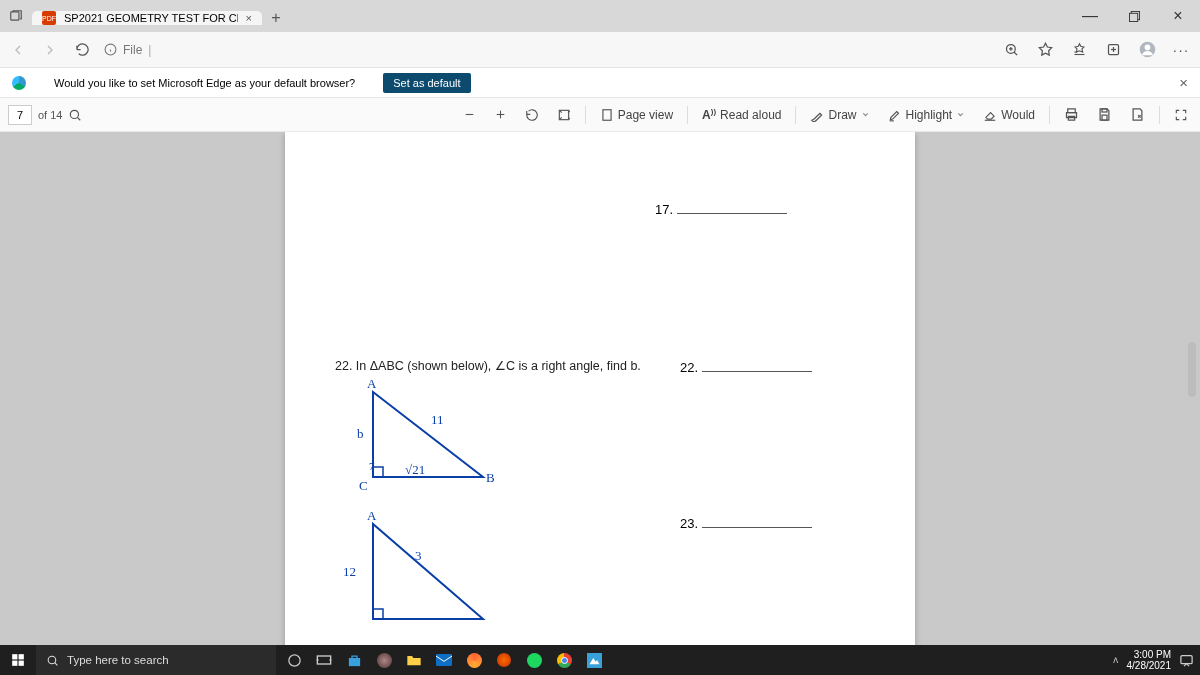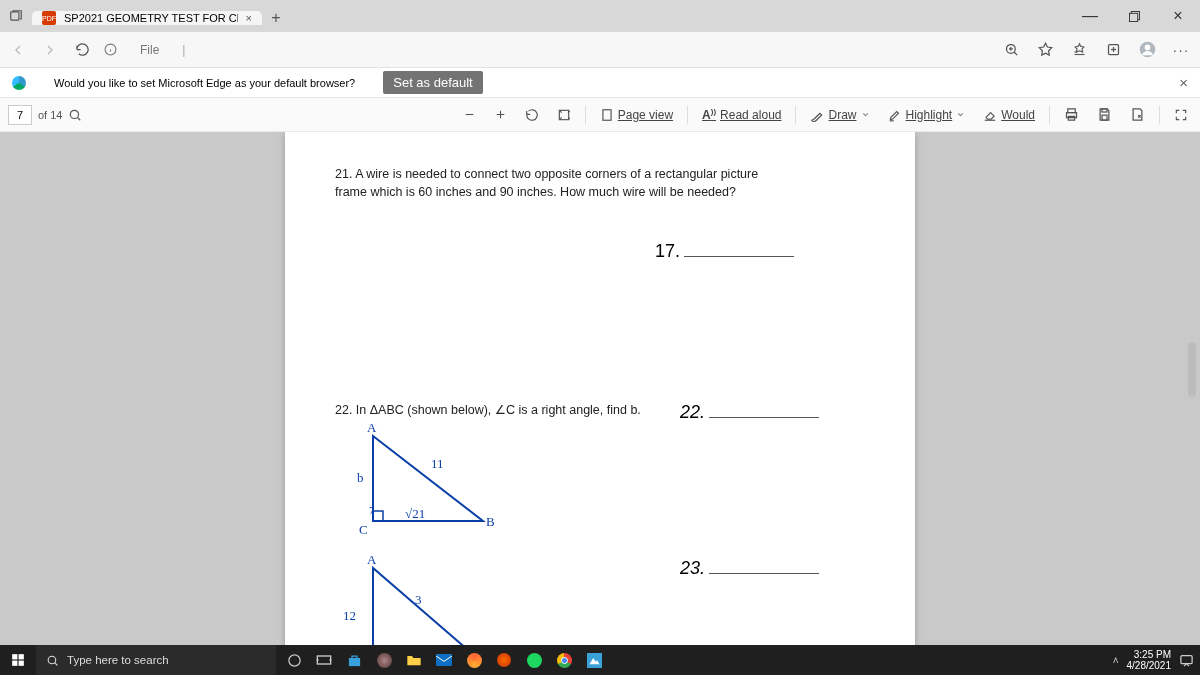--- a/index.html
+++ b/index.html
@@ -13,50 +13,50 @@
 .tab-label { white-space: nowrap; overflow: hidden; text-overflow: clip; flex: 1; }
 .tab-close { color: #555; }
 .new-tab { width: 28px; display: flex; align-items: center; justify-content: center; color: #555; margin-top: 3px; }
 .titlebar-right { margin-left: auto; display: flex; }
 .win-btn { width: 44px; display: flex; align-items: center; justify-content: center; color: #333; }
 
 
 .addressbar { height: 36px; background: #f7f7f7; display: flex; align-items: center; padding: 0 8px; gap: 12px; border-bottom: 1px solid #e3e3e3;}
 .nav-btn { color: #888; width: 20px; display: flex; justify-content: center; }
 .nav-btn.enabled { color: #555; }
-.url-area { flex: 1; display: flex; align-items: center; gap: 23px; font-size: 12px; color: #555; }
+.url-area { flex: 1; display: flex; align-items: center; gap: 6px; font-size: 12px; color: #555; }
 .url-scheme { font-size: 12px; color: #777; }
 .url-path { color: #333; }
 .addr-icon { color: #555; width: 22px; display: flex; justify-content: center; }
 
 
 .infobar { height: 30px; background: #fff; display: flex; align-items: center; padding: 0 12px; gap: 28px; font-size: 11px; border-bottom: 1px solid #e7e7e7;}
 .infobar .edge-icon { width: 14px; height: 14px; border-radius: 50%; background: conic-gradient(#39c 0 120deg,#0a6 120deg 240deg,#3bf 240deg 360deg); }
-.set-default { background: #737373; color: #fff; border: none; padding: 4px 10px; font-size: 13px; border-radius: 2px; }
+.set-default { background: #0c4a6e; color: #fff; border: none; padding: 4px 10px; font-size: 11px; border-radius: 2px; }
 .infobar-close { margin-left: auto; color: #666; }
 
 
 .toolbar { height: 34px; background: #fafafa; display: flex; align-items: center; padding: 0 8px; gap: 10px; font-size: 12px; border-bottom: 1px solid #e9e9e9;}
 .page-box { display: flex; align-items: center; gap: 6px; }
 .page-input { width: 24px; height: 20px; border: 1px solid #ccc; text-align: center; font-size: 11px; }
 .page-of { font-size: 11px; color: #555; }
 .toolbar .spacer { flex: 1; }
-.tbtn { display: flex; align-items: center; gap: 4px; color: #444; font-size: 12px; padding: 0 4px; text-decoration: underline;}
+.tbtn { display: flex; align-items: center; gap: 4px; color: #444; font-size: 12px; padding: 0 4px;}
 .tbtn svg { flex-shrink: 0; }
 .divider { width: 1px; height: 18px; background: #ddd; }
 
 
 .docarea { position: absolute; top: 132px; bottom: 30px; left: 0; right: 0; background: #c9c9c9; overflow: hidden; }
 .page { position: absolute; left: 50%; transform: translateX(-50%); top: 0; width: 630px; height: 820px; background: #fff; box-shadow: 0 2px 6px rgba(0,0,0,.25); padding: 34px 50px; }
 .problem { font-size: 12.5px; color: #222; line-height: 1.4; margin-bottom: 6px;}
-.ans-label { font-size: 18px; display: inline-block; }
+.ans-label { font-size: 13px; display: inline-block; }
 .ans-line { display: inline-block; border-bottom: 1px solid #555; width: 110px; height: 10px; vertical-align: baseline; margin-left: 4px;}
 .row { display: flex; }
 .col-left { width: 345px; }
-.col-right { padding-top: 0; font-style: italic; }
+.col-right { padding-top: 0; }
 .handwrite { font-family: "Comic Sans MS", cursive; color: #0a3fa8; font-size: 13px; }
 .scrollbar { position: absolute; right: 2px; top: 0; bottom: 0; width: 12px; }
 .scrollthumb { position: absolute; right: 2px; top: 210px; width: 8px; height: 55px; background: #bcbcbc; border-radius: 4px; }
 
 
 .taskbar { position: absolute; bottom: 0; left: 0; right: 0; height: 30px; background: #1f1f1f; display: flex; align-items: center; color: #fff; }
 .start { width: 36px; display: flex; justify-content: center; align-items: center; }
 .search { display: flex; align-items: center; gap: 8px; background: #2b2b2b; height: 30px; padding: 0 10px; width: 240px; font-size: 11.5px; color: #ddd; }
 .task-icons { display: flex; align-items: center; gap: 6px; margin-left: 6px;}
 .task-icon { width: 24px; height: 24px; display: flex; align-items: center; justify-content: center; border-radius: 2px;}
@@ -258,25 +258,20 @@
   <div class="divider"></div>
   <div class="tbtn">
       <svg width="14" height="14" viewBox="0 0 24 24" fill="none" stroke="#555" stroke-width="2">
         <path d="M4 9V4h5M20 9V4h-5M4 15v5h5M20 15v5h-5"></path>
       </svg>
     </div>
 </div>
 
 <div class="docarea">
   <div class="page">
-    <div class="row">
-      <div class="col-left">
-        <div class="problem" style="width:430px">21. A wire is needed to connect two opposite corners of a rectangular picture frame which is 60 inches and 90 inches.  How much wire will be needed?</div>
-      </div>
-    </div>
     <div style="text-align:left; margin-left:320px; margin-top:34px;">
       <span class="ans-label">17.</span><span class="ans-line"></span>
     </div>
 
     <div style="height:140px"></div>
 
     <div class="row">
       <div class="col-left">
         <div class="problem">22. In ΔABC (shown below), ∠C is a right angle, find b.</div>
 
@@ -394,21 +389,21 @@
     <div class="task-icon">
         <svg width="15" height="15" viewBox="0 0 24 24">
           <rect width="24" height="24" fill="#3aa0d8"></rect>
           <path d="M4 18l6-10 4 6 2-3 4 7z" fill="#fff"></path>
         </svg>
       </div>
   </div>
   <div class="tray">
     <span style="color:#ccc">˄</span>
     <div class="clock">
-      <div>3:25 PM</div>
+      <div>3:00 PM</div>
       <div>4/28/2021</div>
     </div>
     <svg width="15" height="15" viewBox="0 0 24 24" fill="none" stroke="#ccc" stroke-width="2">
         <rect x="3" y="4" width="18" height="13" rx="2"></rect>
         <path d="M8 21l4-4 4 4"></path>
       </svg>
   </div>
 </div>
 
 </body></html>

